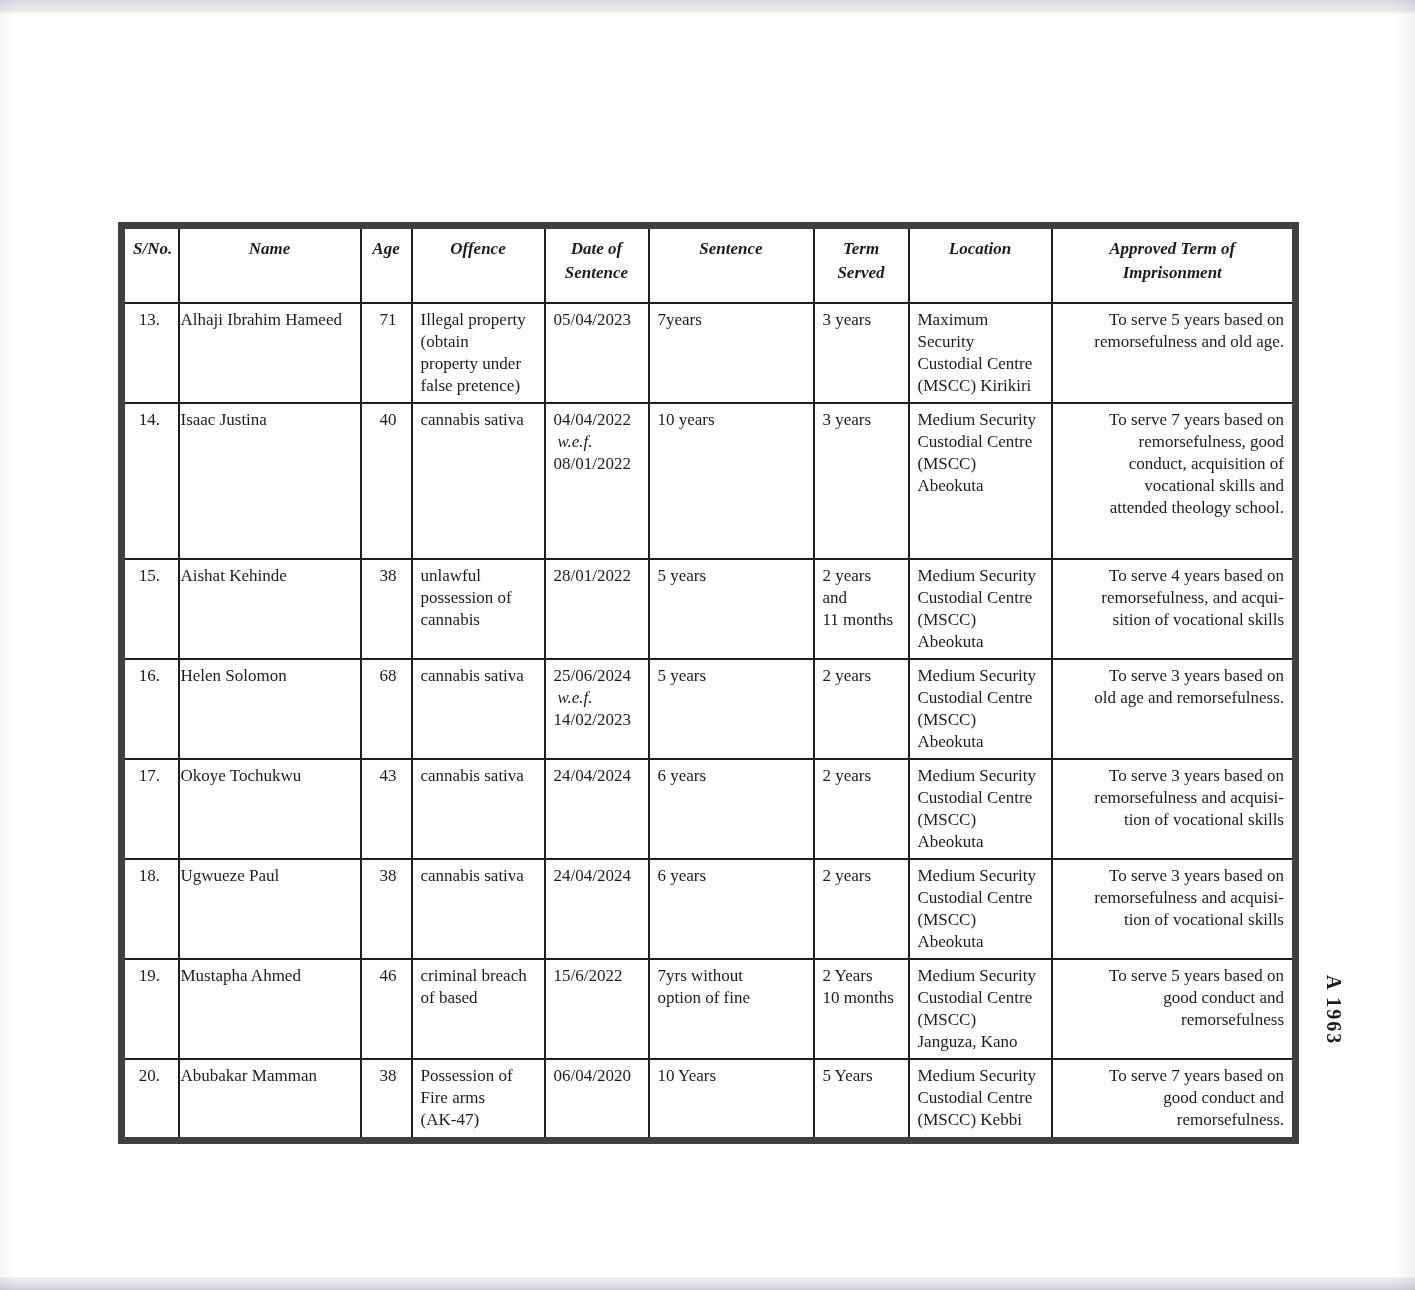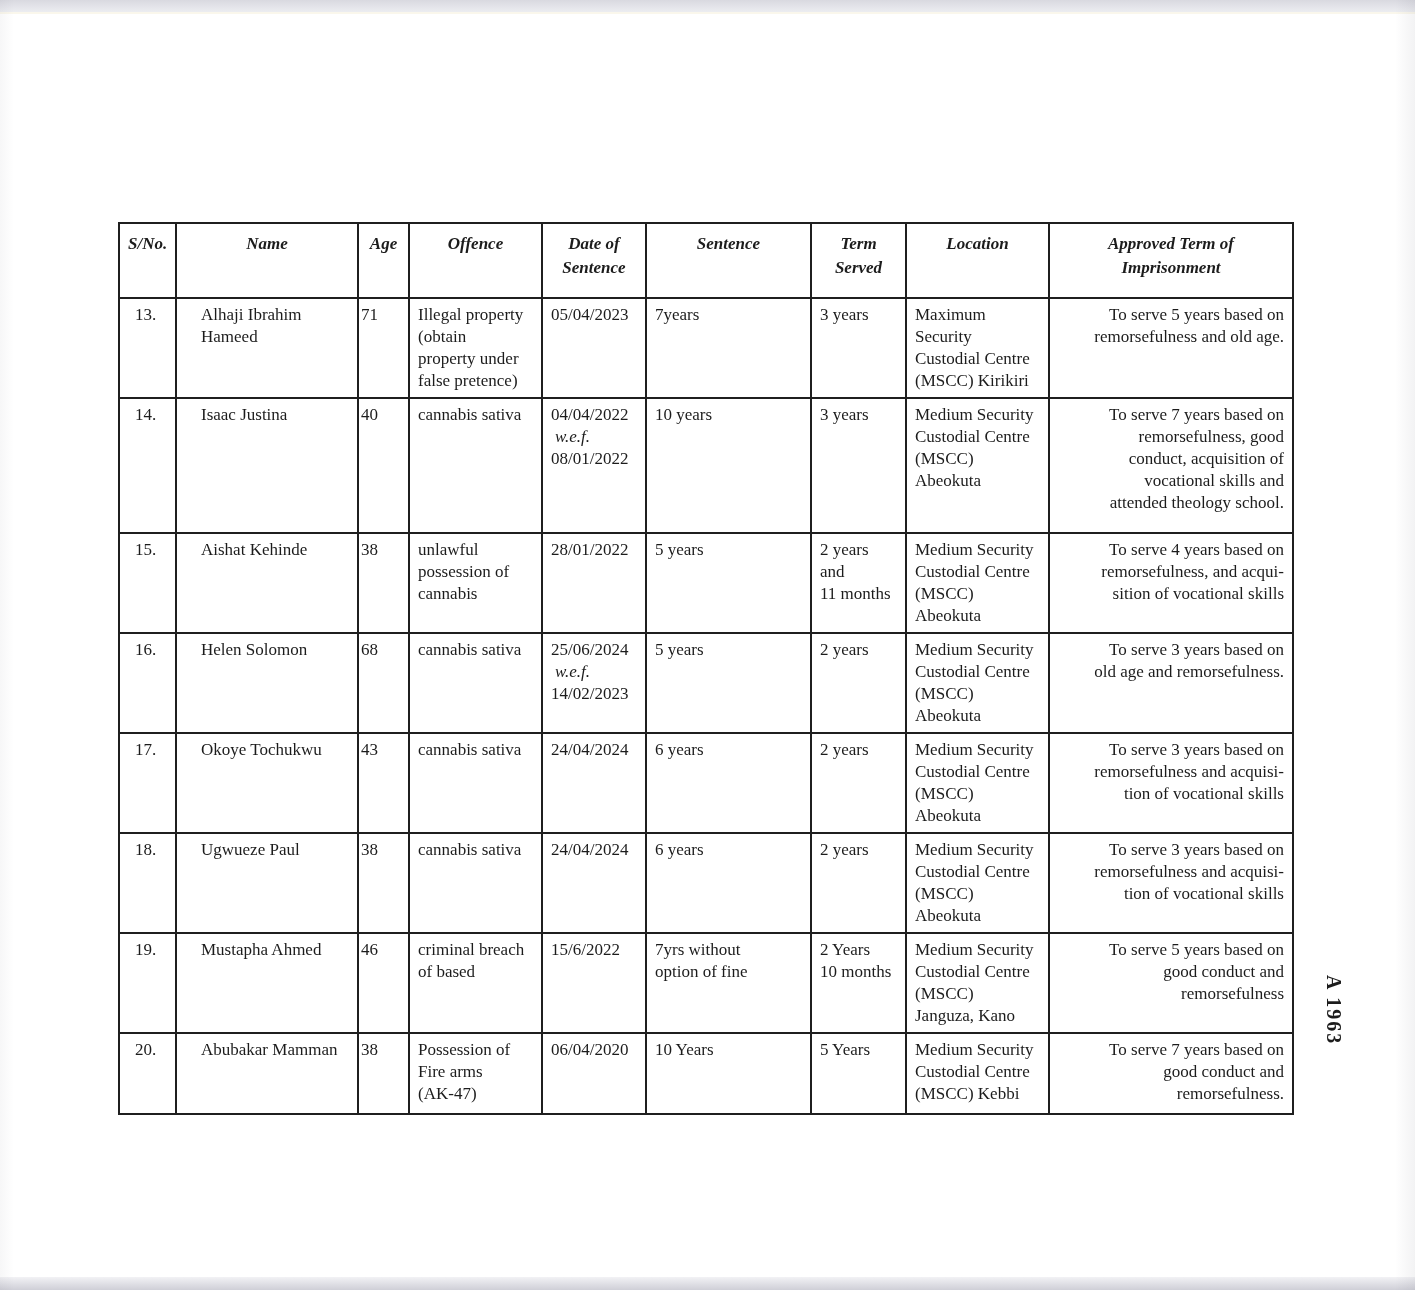--- a/index.html
+++ b/index.html
@@ -46,52 +46,52 @@
   }
 
   
   table.prisoner-table {
     position: absolute;
     left: 118px;
     top: 222px;
     width: 1174px;
     border-collapse: collapse;
     table-layout: fixed;
-    border: 1px solid #404040;
+    border: 7px solid #404040;
   }
   .prisoner-table th,
   .prisoner-table td {
     border: 2px solid #1f1f1f;
     vertical-align: top;
     padding: 5px 8px;
     font-size: 17px;
     line-height: 22px;
     white-space: pre-line;
     overflow: hidden;
   }
   .prisoner-table thead th {
     font-weight: bold;
     font-style: italic;
     text-align: center;
     height: 60px;
     line-height: 24px;
     padding-top: 8px;
   }
   .prisoner-table tbody tr:nth-child(1) { height: 98px; }
-  .prisoner-table tbody tr:nth-child(2) { height: 135px; }
+  .prisoner-table tbody tr:nth-child(2) { height: 156px; }
   .prisoner-table tbody tr:nth-child(3) { height: 75px; }
   .prisoner-table tbody tr:nth-child(4) { height: 76px; }
   .prisoner-table tbody tr:nth-child(5) { height: 76px; }
   .prisoner-table tbody tr:nth-child(6) { height: 76px; }
   .prisoner-table tbody tr:nth-child(7) { height: 98px; margin-top: 38px; }
   .prisoner-table tbody tr:nth-child(8) { height: 81px; }
 
   .prisoner-table td.col-sno { text-align: center; padding-left: 2px; padding-right: 6px; }
-  .prisoner-table td.col-age { text-align: left; padding-left: 2px; padding-right: 14px; }
-  .prisoner-table td.col-name { padding-left: 24px; }
+  .prisoner-table td.col-age { text-align: right; padding-left: 2px; padding-right: 14px; }
+  .prisoner-table td.col-name { padding-left: 1px; }
   .prisoner-table td.col-approved { padding-left: 10px; text-align: right; }
   .wef { font-style: italic; margin-left: 4px; }
 
   
   .side-label {
     position: absolute;
     left: 1345px;
     top: 975px;
     transform: rotate(90deg);
     transform-origin: 0 0;

